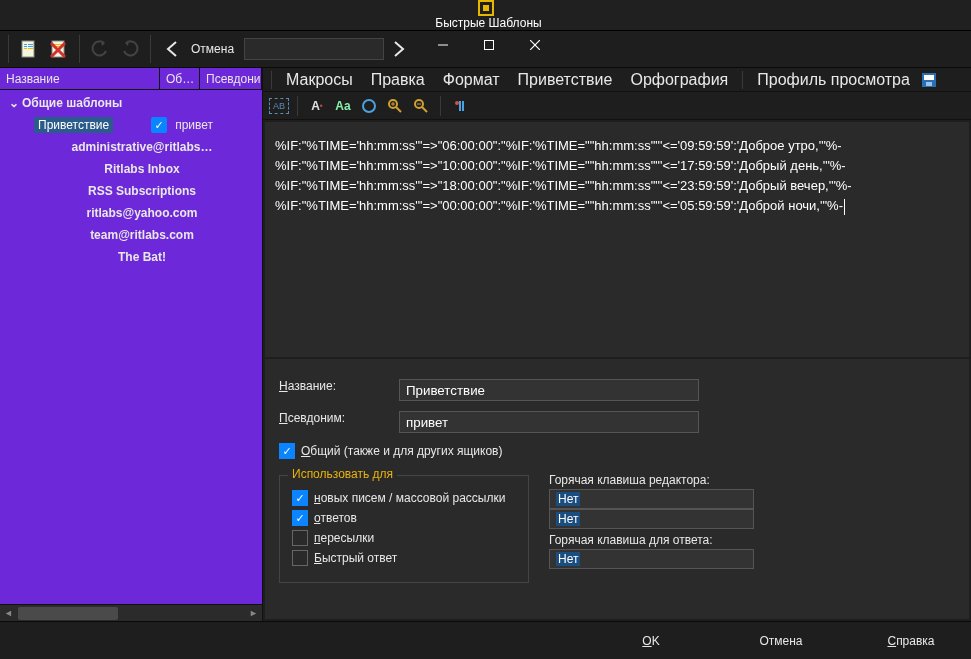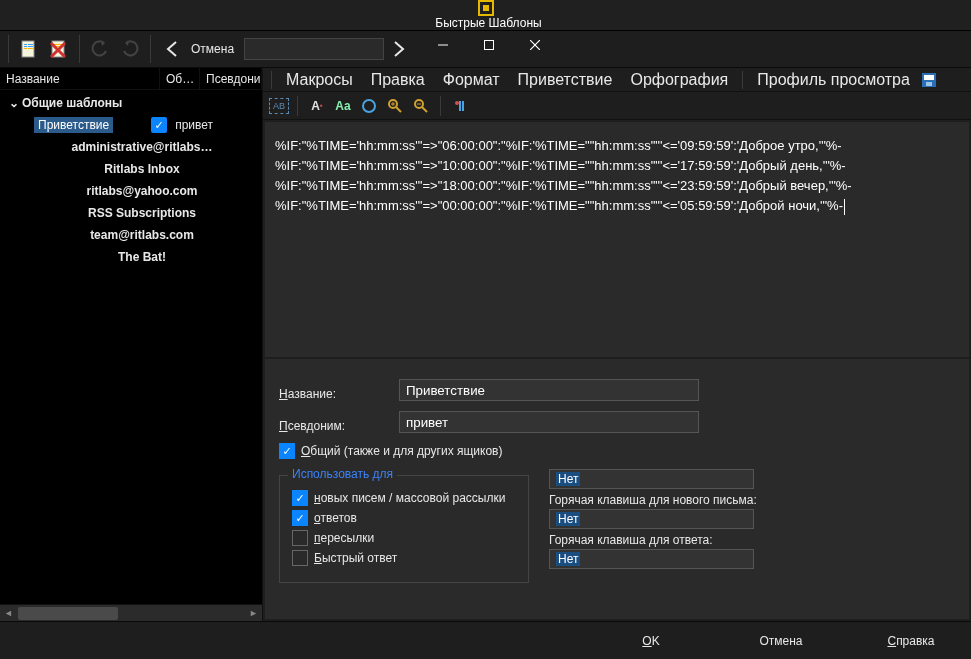--- a/index.html
+++ b/index.html
@@ -10,21 +10,21 @@
   .titlebar .winbtns { display: flex; }
   .titlebar .winbtn { width: 46px; height: 30px; display: flex; align-items: center; justify-content: center; color: #ffffff; }
   .toolbar { height: 38px; border-top: 1px solid #000; border-bottom: 1px solid #0a0a0a; display: flex; align-items: center; padding: 0 4px; background: #1e1e1e; gap: 2px; }
   .toolbar .sep { width: 1px; height: 28px; background: #3a3a3a; margin: 0 4px; }
   .toolbar .tbtn { width: 28px; height: 28px; display: flex; align-items: center; justify-content: center; }
   .toolbar .navgrp { display: flex; align-items: center; gap: 6px; margin-left: 6px; }
   .chev { width: 18px; height: 18px; display: flex; align-items: center; justify-content: center; color: #e8e8e8; font-size: 16px; }
   .search-label { color: #e8e8e8; margin: 0 4px; }
   .search-input { width: 140px; height: 22px; background: #2a2a2a; border: 1px solid #444; color: #fff; padding: 0 4px; }
   .content { display: flex; height: 553px; }
-  .left { width: 263px; border-right: 1px solid #111; display: flex; flex-direction: column; background: #000000; }
+  .left { width: 263px; border-right: 1px solid #111; display: flex; flex-direction: column; background: #6d28d9; }
   .left-header { height: 22px; display: flex; align-items: center; border-bottom: 1px solid #111; font-size: 12px; color: #e8e8e8; }
   .left-header .col { padding: 0 6px; border-right: 1px solid #111; height: 100%; display: flex; align-items: center; overflow: hidden; white-space: nowrap; }
   .left-header .col1 { width: 160px; }
   .left-header .col2 { width: 40px; }
   .left-header .col3 { flex: 1; }
   .tree { flex: 1; overflow: hidden; padding-top: 2px; }
   .tree-row { height: 22px; display: flex; align-items: center; padding-left: 8px; font-size: 12px; color: #e8e8e8; }
   .tree-row.bold { font-weight: 700; }
   .tree-row .exp { width: 12px; text-align: center; color: #e8e8e8; }
   .tree-row .label { padding-left: 2px; white-space: nowrap; overflow: hidden; text-overflow: ellipsis; }
@@ -42,30 +42,30 @@
   .menubar .sepv { width: 1px; height: 18px; background: #3a3a3a; margin: 0 4px; }
   .menubar .mitem { padding: 0 8px; color: #e8e8e8; height: 24px; display: flex; align-items: center; font-size: 16px; }
   .menubar .profile-icon { width: 18px; height: 18px; display: flex; align-items: center; justify-content: center; }
   .fmt-toolbar { height: 28px; display: flex; align-items: center; padding: 0 6px; gap: 4px; background: #1e1e1e; border-bottom: 1px solid #111; }
   .fmt-toolbar .sepv { width: 1px; height: 20px; background: #3a3a3a; margin: 0 4px; }
   .fmt-toolbar .fbtn { width: 22px; height: 22px; display: flex; align-items: center; justify-content: center; color: #8aa9c7; font-size: 12px; font-weight: 700; }
   .editor { flex: 0 0 235px; background: #2a2a2a; margin: 2px; padding: 14px 10px 10px 10px; color: #ffffff; font-size: 13px; line-height: 20px; font-family: "Segoe UI", Tahoma, sans-serif; overflow: hidden; }
   .editor .line { white-space: nowrap; }
   .caret { display: inline-block; width: 1px; height: 16px; background: #fff; vertical-align: middle; margin-left: 1px; }
   .form { flex: 1; background: #2a2a2a; margin: 0 2px 2px 2px; padding: 20px 14px 10px 14px; font-size: 12px; color: #e8e8e8; }
-  .form-row { display: flex; align-items: flex-end; margin-bottom: 10px; }
+  .form-row { display: flex; align-items: flex-start; margin-bottom: 10px; }
   .form-row .flabel { width: 120px; }
   .form-row .flabel .ul { text-decoration: underline; }
   .finput { width: 300px; height: 22px; background: #333; border: 1px solid #555; color: #fff; padding: 0 6px; }
   .chkrow { display: flex; align-items: center; margin: 10px 0 10px 0; gap: 6px; }
   .chkbox { width: 16px; height: 16px; border: 1px solid #666; display: inline-flex; align-items: center; justify-content: center; font-size: 11px; }
   .chkbox.checked { background: #0a84ff; border-color: #0a84ff; color: #fff; }
   .lower { display: flex; gap: 20px; }
   .group { border: 1px solid #444; padding: 10px 12px 12px 12px; position: relative; margin-top: 6px; }
-  .group .glabel { position: absolute; top: -9px; left: 8px; background: #2a2a2a; padding: 0 4px; color: #3b82f6; }
+  .group .glabel { position: absolute; top: -9px; left: 8px; background: #2a2a2a; padding: 0 4px; color: #eab308; }
   .group .grow { display: flex; align-items: center; gap: 6px; margin: 4px 0; }
   .hkcol { flex: 1; }
   .hkcol .hklabel { margin-top: 4px; margin-bottom: 2px; }
   .hkinput { width: 205px; height: 20px; background: #333; border: 1px solid #555; color: #fff; padding: 0 6px; display: flex; align-items: center; }
   .hkinput span { background: #1a4d80; padding: 0 2px; }
   .bottombar { height: 38px; border-top: 1px solid #0a0a0a; display: flex; align-items: center; justify-content: flex-end; padding: 0 20px; gap: 50px; background: #1e1e1e; }
   .bottombar .btn { min-width: 80px; height: 24px; display: flex; align-items: center; justify-content: center; color: #e8e8e8; font-size: 12px; }
   .ul { text-decoration: underline; }
   svg { display: block; }
 </style>
@@ -170,24 +170,24 @@
         <span class="chk">✓</span>
         <span class="alias">привет</span>
       </div>
       <div class="tree-row item bold">
           <span class="label">administrative@ritlabs…</span>
         </div>
       <div class="tree-row item bold">
           <span class="label">Ritlabs Inbox</span>
         </div>
       <div class="tree-row item bold">
+          <span class="label">RSS Subscriptions</span>
+        </div>
+      <div class="tree-row item bold">
           <span class="label">ritlabs@yahoo.com</span>
-        </div>
-      <div class="tree-row item bold">
-          <span class="label">RSS Subscriptions</span>
         </div>
       <div class="tree-row item bold">
           <span class="label">team@ritlabs.com</span>
         </div>
       <div class="tree-row item bold">
           <span class="label">The Bat!</span>
         </div>
     </div>
     <div class="left-scroll">
       <div class="arrow">◄</div>
@@ -288,24 +288,24 @@
           <div class="grow">
               <span class="chkbox"></span>
               <span><span class="ul">п</span><span>ересылки</span></span>
             </div>
           <div class="grow">
               <span class="chkbox"></span>
               <span><span class="ul">Б</span><span>ыстрый ответ</span></span>
             </div>
         </div>
         <div class="hkcol">
+          <div class="hklabel">Горячая клавиша редактора:</div>
           <div class="hkinput">
               <span>Нет</span>
             </div>
-          <div class="hklabel">Горячая клавиша для нового письма:</div>
           <div class="hkinput">
               <span>Нет</span>
             </div>
           <div class="hklabel">Горячая клавиша для ответа:</div>
           <div class="hkinput">
               <span>Нет</span>
             </div>
         </div>
       </div>
     </div>

